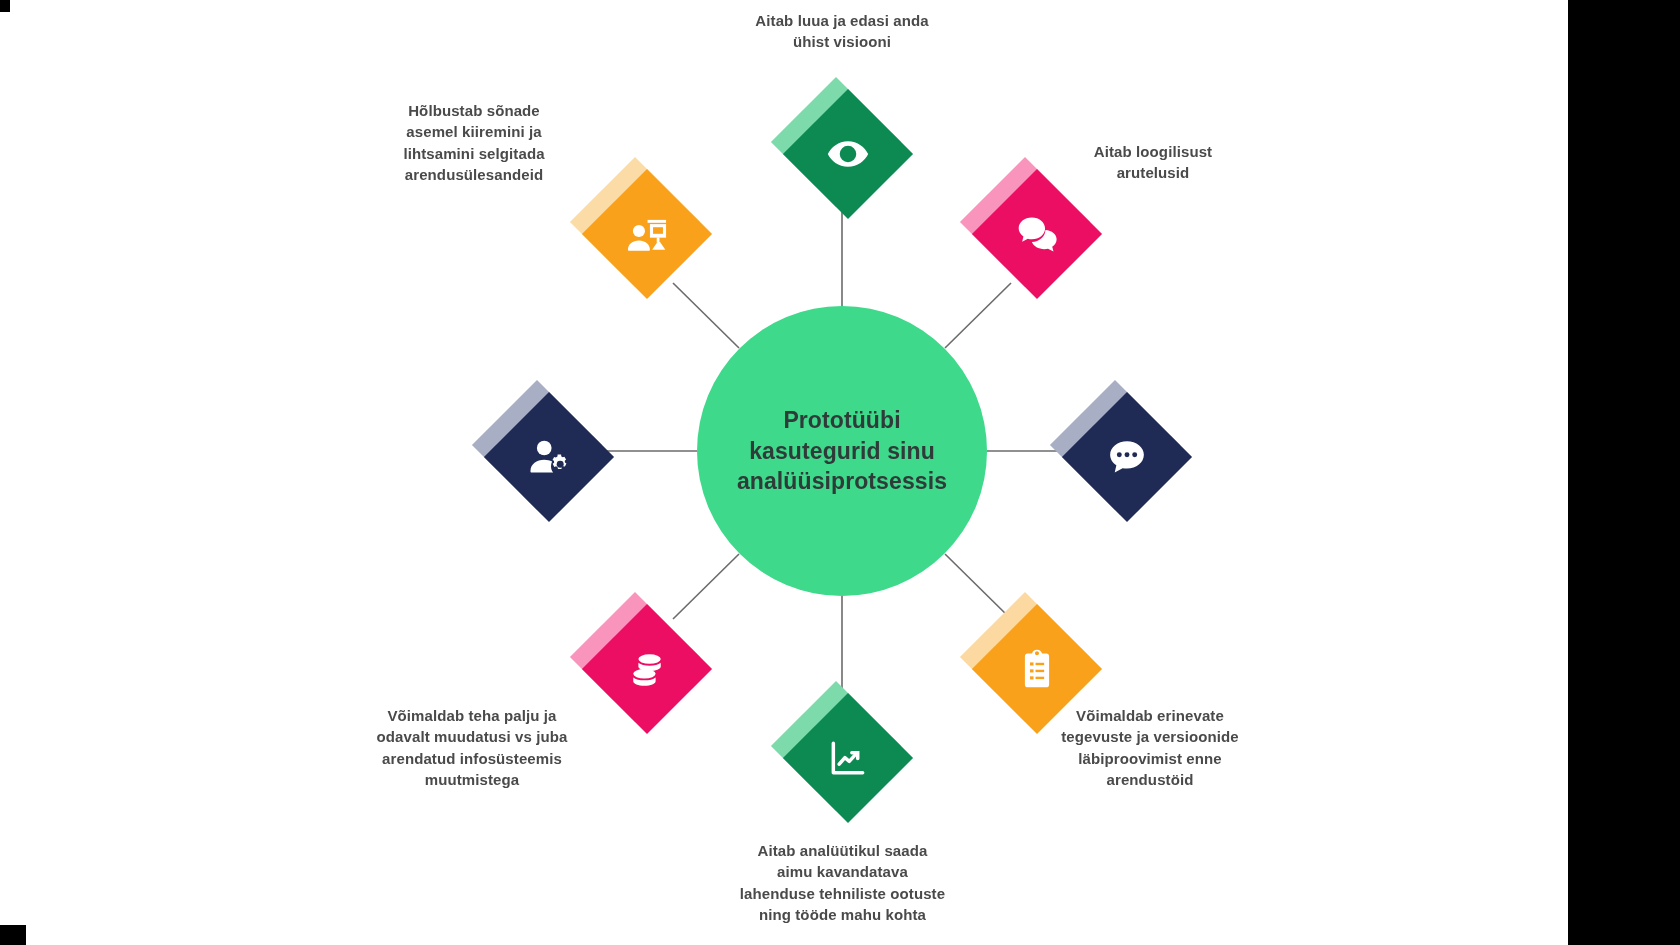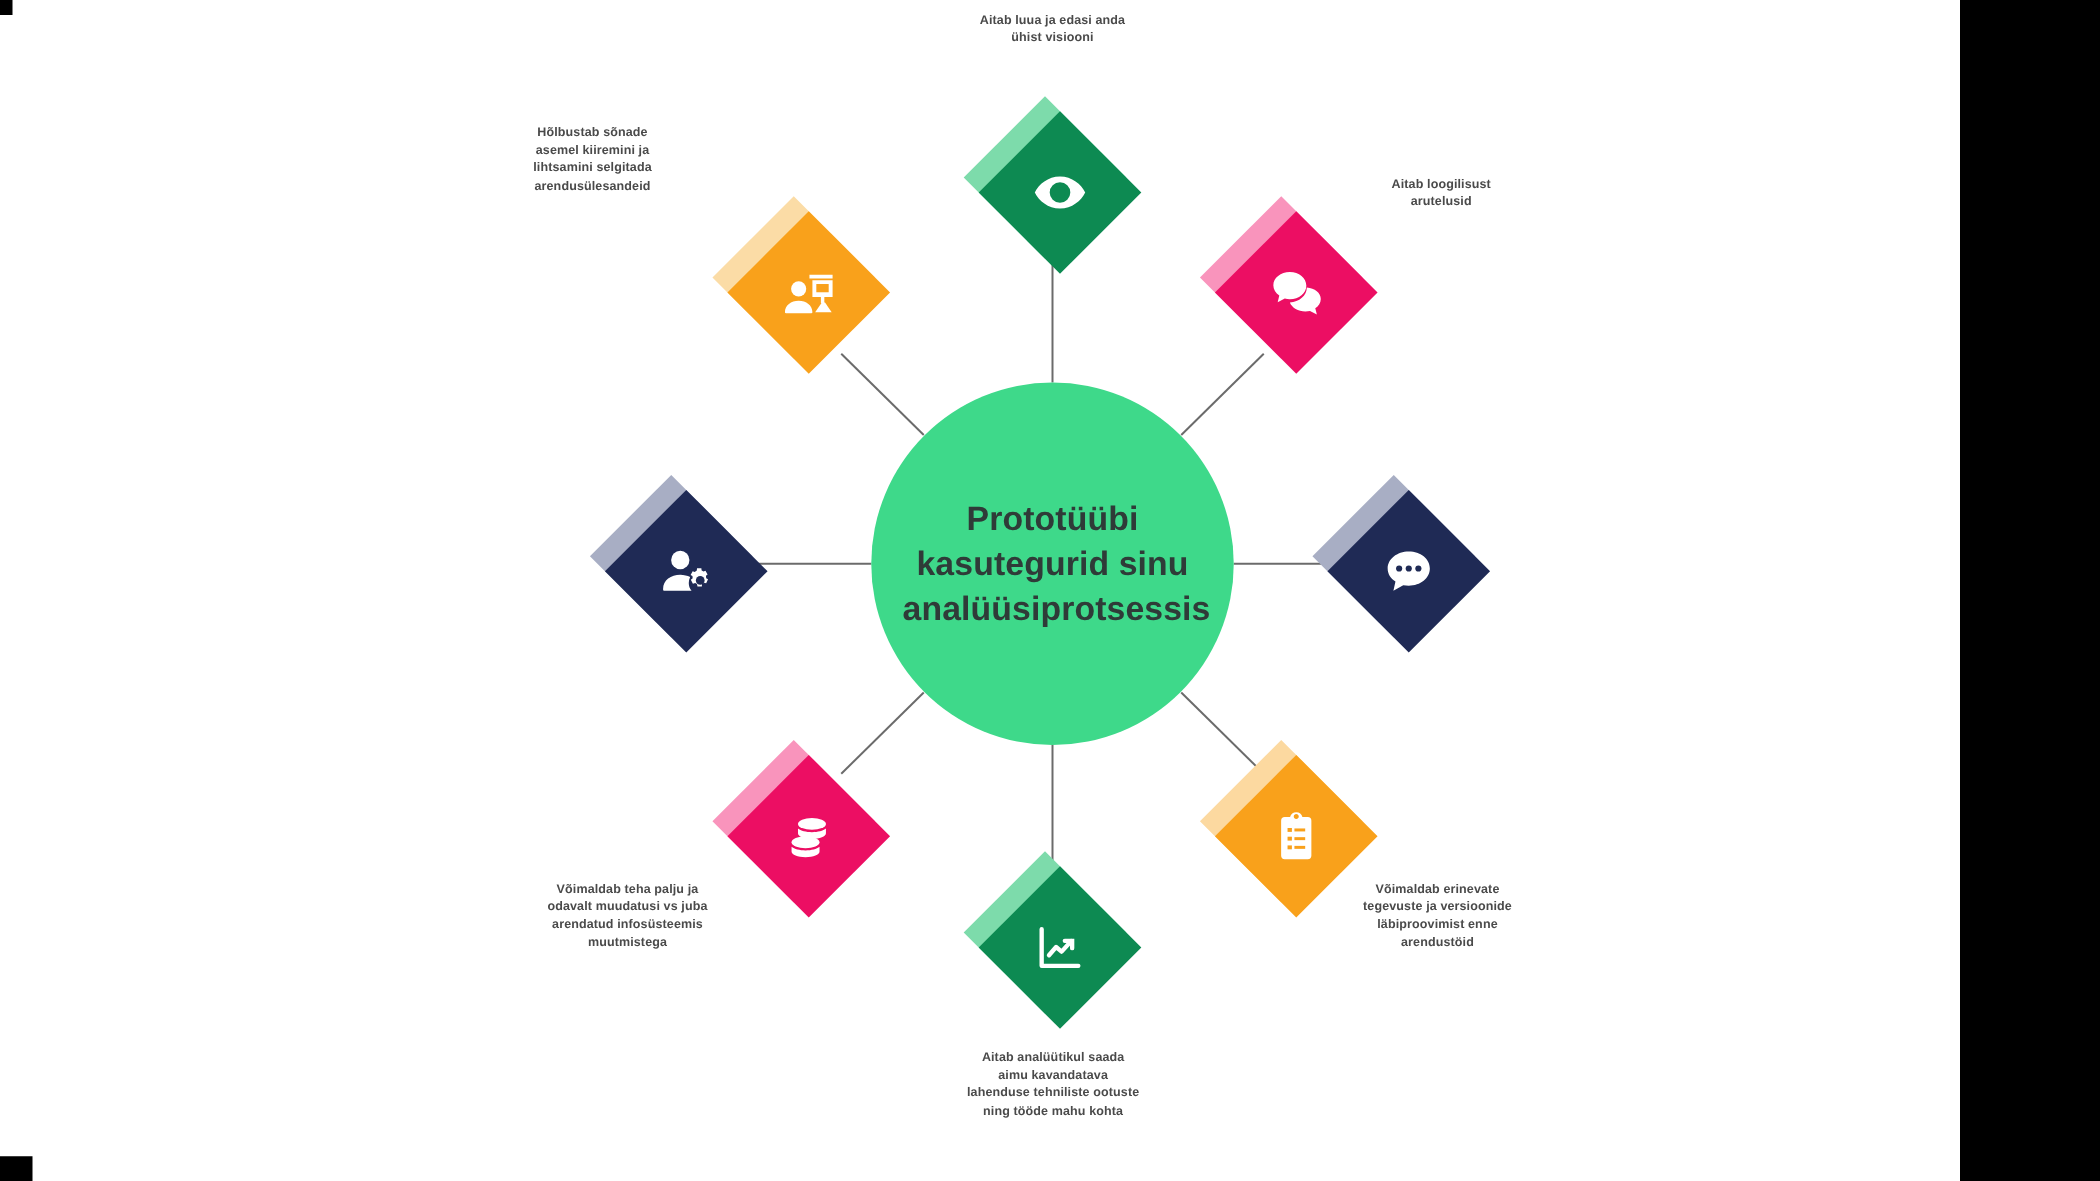--- a/index.html
+++ b/index.html
@@ -44,21 +44,21 @@
     width: 290px;
     height: 290px;
     border-radius: 50%;
     background: #3ed98a;
     display: flex;
     align-items: center;
     justify-content: center;
   }
   .hub-text {
     color: #2f3b38;
-    font-size: 27px;
+    font-size: 23px;
     font-weight: 700;
     line-height: 1.34;
     text-align: center;
     letter-spacing: 0.1px;
     width: 240px;
     white-space: pre-line;
   }
 
   
   .node {
@@ -91,21 +91,21 @@
     display: flex;
     align-items: center;
     justify-content: center;
   }
   .node .glyph svg { width: 44px; height: 44px; display: block; }
 
   
   .label {
     position: absolute;
     color: #4a4a4a;
-    font-size: 10px;
+    font-size: 15px;
     font-weight: 700;
     line-height: 1.42;
     letter-spacing: 0.1px;
     white-space: pre-line;
   }
   .label.center { text-align: center; }
   .label.left   { text-align: center; }
 </style>
 </head>
 <body>
@@ -227,21 +227,21 @@
       <span class="glyph">
         <svg viewBox="0 0 24 24" fill="#ffffff" xmlns="http://www.w3.org/2000/svg">
           <ellipse cx="13.4" cy="6.6" rx="6.1" ry="2.6"></ellipse>
           <path d="M7.3 8.6v2.1c0 1.4 2.7 2.5 6.1 2.5s6.1-1.1 6.1-2.5V8.6c-1.2 1-3.5 1.6-6.1 1.6S8.5 9.6 7.3 8.6z"></path>
           <ellipse cx="10.6" cy="14.6" rx="6.1" ry="2.6"></ellipse>
           <path d="M4.5 16.6v2.1c0 1.4 2.7 2.5 6.1 2.5s6.1-1.1 6.1-2.5v-2.1c-1.2 1-3.5 1.6-6.1 1.6s-4.9-.6-6.1-1.6z"></path>
         </svg>
       </span>
     </div>
   </div>
-  <div class="label center" style="left:342px; top:705px; width:320px;">Võimaldab teha palju ja
+  <div class="label center" style="left:312px; top:705px; width:320px;">Võimaldab teha palju ja
 odavalt muudatusi vs juba
 arendatud infosüsteemis
 muutmistega</div>
 
   <div class="node" style="left:491px; top:399px;">
     <div class="shadow-dia" style="background:#a8aec4;"></div>
     <div class="main-dia" style="background:#1f2a55;">
       <span class="glyph">
         <svg viewBox="0 0 24 24" fill="#ffffff" xmlns="http://www.w3.org/2000/svg">
           <circle cx="9.4" cy="7.1" r="4"></circle>

